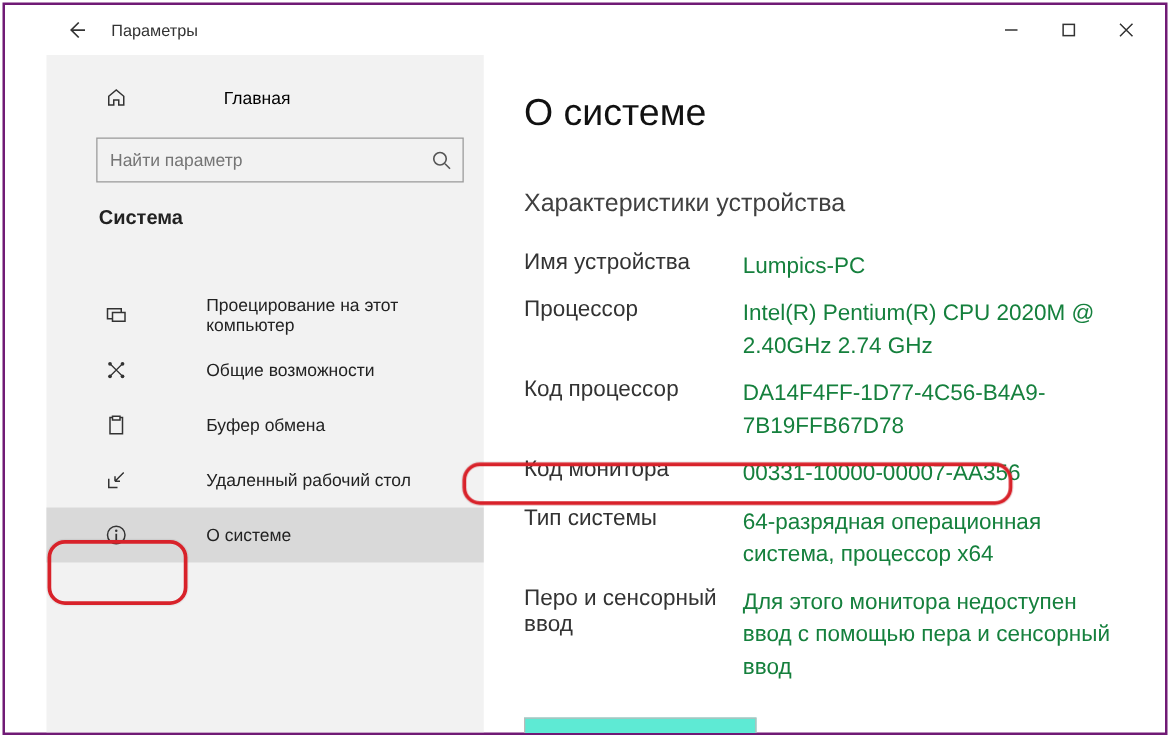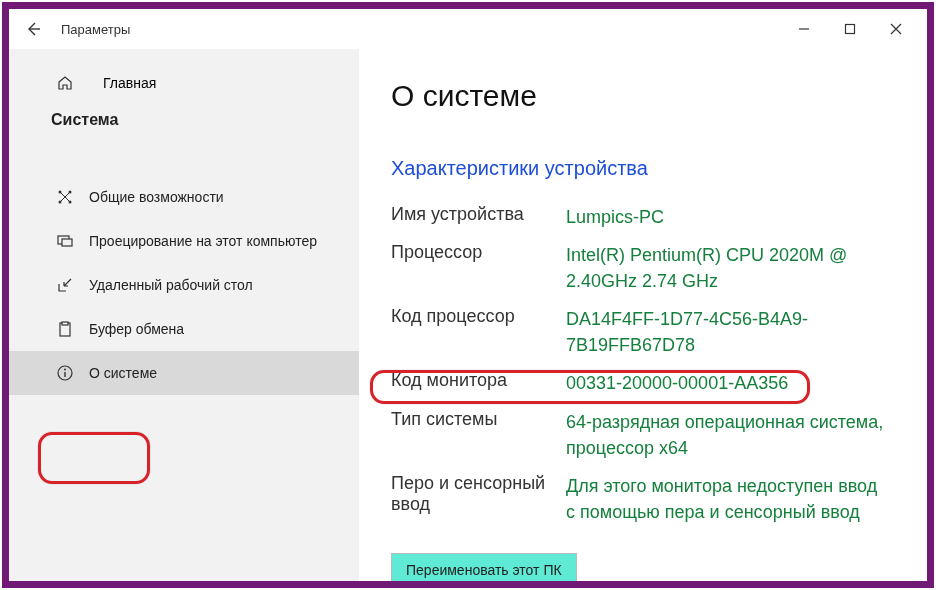--- a/index.html
+++ b/index.html
@@ -1,38 +1,38 @@
 <!DOCTYPE html>
 <html><head>
 <meta charset="utf-8">
 <style>
 * { box-sizing: border-box; margin: 0; padding: 0; font-family: "Segoe UI", Tahoma, sans-serif; }
 body { background: #fff; width: 936px; height: 590px; overflow: hidden; position: relative; }
-.window { width: 932px; height: 586px; margin: 2px; border: 7px solid #701a75; background: #fff; display: flex; flex-direction: column; }
+.window { width: 932px; height: 586px; margin: 2px; border: 2px solid #701a75; background: #fff; display: flex; flex-direction: column; padding-left: 33px; }
 .titlebar { height: 40px; display: flex; align-items: center; padding: 0 8px; }
 .back { width: 32px; height: 32px; display: flex; align-items: center; justify-content: center; color: #333; font-size: 16px; cursor: pointer; }
 .title { font-size: 13px; color: #333; margin-left: 12px; }
 .winbtns { margin-left: auto; display: flex; }
 .winbtn { width: 46px; height: 32px; display: flex; align-items: center; justify-content: center; color: #333; cursor: pointer; }
 .body { flex: 1; display: flex; overflow: hidden; }
 .sidebar { width: 350px; background: #f2f2f2; padding: 12px 0 0 0; display: flex; flex-direction: column; }
 .home-row { display: flex; align-items: center; padding: 8px 20px 8px 46px; position: relative; cursor: pointer; }
-.home-row, .nav-item { height: 44px; }
+.home-row, .nav-item { height: 44px; gap: 48px; }
 .home-row { padding-left: 46px; }
 .searchwrap { margin: 10px 16px 14px 40px; position: relative; }
 .search { width: 100%; height: 36px; border: 1px solid #999; background: #fff0; padding: 0 38px 0 10px; font-size: 14px; color: #666; outline: none; background: #f2f2f2; }
 .searchic { position: absolute; right: 10px; top: 50%; transform: translateY(-50%); color: #555; }
 .section-label { font-size: 16px; font-weight: 600; color: #222; padding: 6px 16px 18px 42px; }
 .nav { padding-top: 28px; }
 .nav-item { display: flex; align-items: center; padding: 0 16px 0 46px; cursor: pointer; position: relative; color: #222; font-size: 14px; }
 .nav-item.active { background: #d9d9d9; }
 .nav-ic { width: 20px; height: 20px; display: flex; align-items: center; justify-content: center; margin-right: 14px; flex-shrink: 0; }
 .main { flex: 1; padding: 30px 40px 20px 32px; overflow: auto; }
 h1 { font-size: 30px; font-weight: 400; color: #111; margin-bottom: 44px; }
-h2 { font-size: 20px; font-weight: 400; color: #1d4ed8; margin-bottom: 18px; }
+h2 { font-size: 20px; font-weight: 400; color: #404040; margin-bottom: 18px; }
 .spec-row { display: flex; padding: 6px 0; font-size: 18px; color: #333; }
 .spec-label { width: 175px; flex-shrink: 0; }
 .spec-value { color: #15803d; flex: 1; line-height: 1.45; }
 .rename { margin-top: 22px; padding: 8px 14px; background: #5eead4; border: 1px solid #bbb; font-size: 14px; color: #222; cursor: pointer; display: inline-block; }
 .callout { position: absolute; border: 3px solid #d8222a; border-radius: 14px; pointer-events: none; box-shadow: 0 0 0 1px rgba(0,0,0,0.05); }
 .callout.c1 { left: 38px; top: 432px; width: 112px; height: 52px; }
 .callout.c2 { left: 370px; top: 370px; width: 440px; height: 34px; }
 svg { display: block; }
 </style>
 </head>
@@ -73,66 +73,75 @@
 
       <div class="home-row">
         <span class="nav-ic">
           <svg width="18" height="18" viewBox="0 0 18 18">
               <path d="M3 8 L9 3 L15 8 V15 H11 V11 H7 V15 H3 Z" stroke="#333" stroke-width="1.2" fill="none"></path>
             </svg>
         </span>
         <span class="" style="margin-left:14px;font-size:14px;">Главная</span>
       </div>
 
+      <div class="searchwrap">
+        <input class="search" placeholder="Найти параметр" style="">
+        <span class="searchic">
+          <svg width="16" height="16" viewBox="0 0 16 16">
+              <circle cx="7" cy="7" r="5" stroke="#555" stroke-width="1.3" fill="none"></circle>
+              <path d="M11 11 L15 15" stroke="#555" stroke-width="1.3"></path>
+            </svg>
+        </span>
+      </div>
 
       <div class="section-label">Система</div>
 
       <div class="nav">
+
+        <div class="nav-item">
+          <span class="nav-ic">
+              <svg width="18" height="18" viewBox="0 0 18 18">
+                <rect x="2" y="4" width="11" height="8" stroke="#333" stroke-width="1.2" fill="none"></rect>
+                <rect x="6" y="7" width="10" height="7" stroke="#333" stroke-width="1.2" fill="#f2f2f2"></rect>
+              </svg>
+            </span>
+          <span>Проецирование на этот компьютер</span>
+        </div>
 
         <div class="nav-item">
           <span class="nav-ic">
               <svg width="18" height="18" viewBox="0 0 18 18">
                 <circle cx="4" cy="4" r="1.5" fill="#333"></circle>
                 <circle cx="14" cy="4" r="1.5" fill="#333"></circle>
                 <circle cx="4" cy="14" r="1.5" fill="#333"></circle>
                 <circle cx="14" cy="14" r="1.5" fill="#333"></circle>
                 <path d="M4 4 L14 14 M14 4 L4 14" stroke="#333" stroke-width="1"></path>
               </svg>
             </span>
           <span>Общие возможности</span>
         </div>
 
         <div class="nav-item">
           <span class="nav-ic">
               <svg width="18" height="18" viewBox="0 0 18 18">
-                <rect x="2" y="4" width="11" height="8" stroke="#333" stroke-width="1.2" fill="none"></rect>
-                <rect x="6" y="7" width="10" height="7" stroke="#333" stroke-width="1.2" fill="#f2f2f2"></rect>
+                <rect x="4" y="3" width="10" height="13" stroke="#333" stroke-width="1.2" fill="none"></rect>
+                <rect x="6" y="2" width="6" height="3" stroke="#333" stroke-width="1.2" fill="#f2f2f2"></rect>
               </svg>
             </span>
-          <span>Проецирование на этот компьютер</span>
+          <span>Буфер обмена</span>
         </div>
 
         <div class="nav-item">
           <span class="nav-ic">
               <svg width="18" height="18" viewBox="0 0 18 18">
                 <path d="M15 3 L8 10 M8 10 L8 6 M8 10 L12 10" stroke="#333" stroke-width="1.2" fill="none"></path>
                 <path d="M3 8 V15 H10" stroke="#333" stroke-width="1.2" fill="none"></path>
               </svg>
             </span>
           <span>Удаленный рабочий стол</span>
-        </div>
-
-        <div class="nav-item">
-          <span class="nav-ic">
-              <svg width="18" height="18" viewBox="0 0 18 18">
-                <rect x="4" y="3" width="10" height="13" stroke="#333" stroke-width="1.2" fill="none"></rect>
-                <rect x="6" y="2" width="6" height="3" stroke="#333" stroke-width="1.2" fill="#f2f2f2"></rect>
-              </svg>
-            </span>
-          <span>Буфер обмена</span>
         </div>
 
         <div class="nav-item active">
           <span class="nav-ic">
               <svg width="18" height="18" viewBox="0 0 18 18">
                 <circle cx="9" cy="9" r="7" stroke="#333" stroke-width="1.2" fill="none"></circle>
                 <circle cx="9" cy="5.5" r="1" fill="#333"></circle>
                 <path d="M9 8 V13" stroke="#333" stroke-width="1.4"></path>
               </svg>
             </span>
@@ -153,21 +162,21 @@
       <div class="spec-row">
         <div class="spec-label">Процессор</div>
         <div class="spec-value">Intel(R) Pentium(R) CPU 2020M @ 2.40GHz 2.74 GHz</div>
       </div>
       <div class="spec-row">
         <div class="spec-label">Код процессор</div>
         <div class="spec-value">DA14F4FF-1D77-4C56-B4A9-7B19FFB67D78</div>
       </div>
       <div class="spec-row">
         <div class="spec-label">Код монитора</div>
-        <div class="spec-value">00331-20000-00001-AA356</div>
+        <div class="spec-value">00331-10000-00007-AA356</div>
       </div>
       <div class="spec-row">
         <div class="spec-label">Тип системы</div>
         <div class="spec-value">64-разрядная операционная система, процессор x64</div>
       </div>
       <div class="spec-row">
         <div class="spec-label">Перо и сенсорный ввод</div>
         <div class="spec-value">Для этого монитора недоступен ввод с помощью пера и сенсорный ввод</div>
       </div>
 

